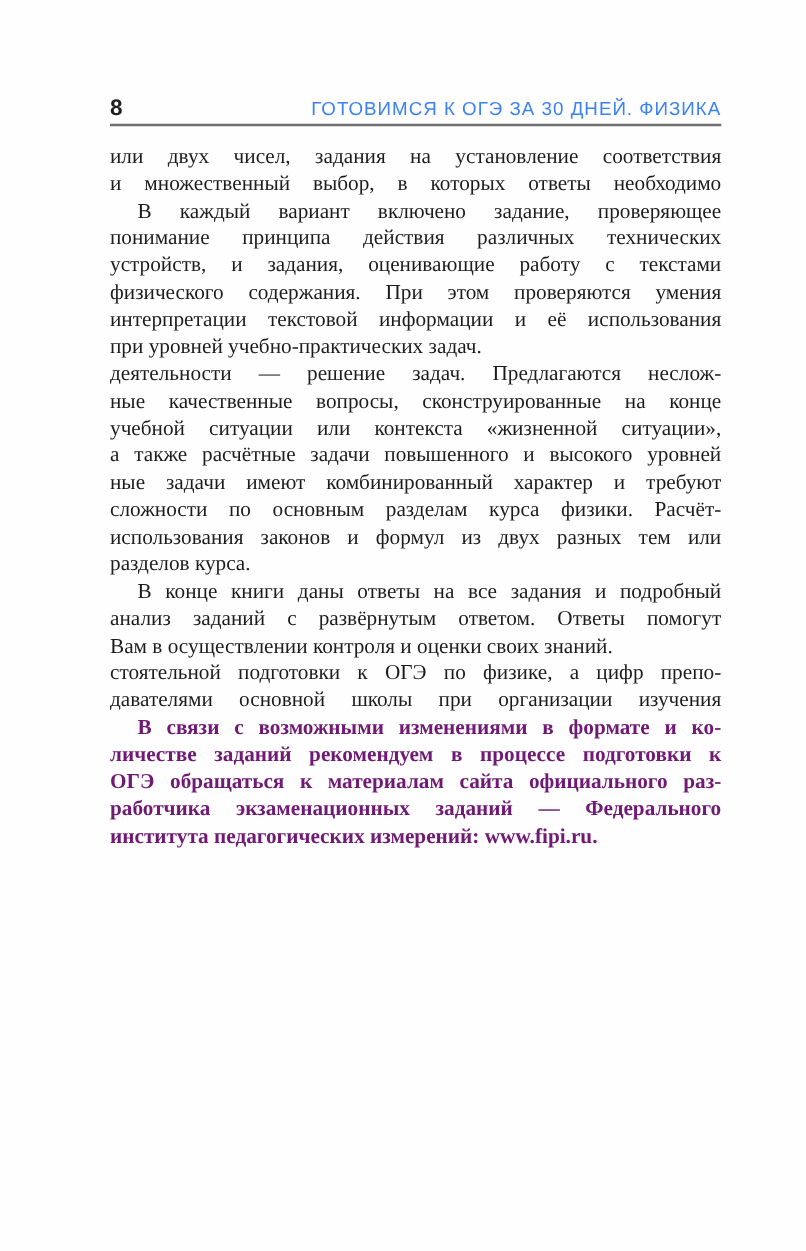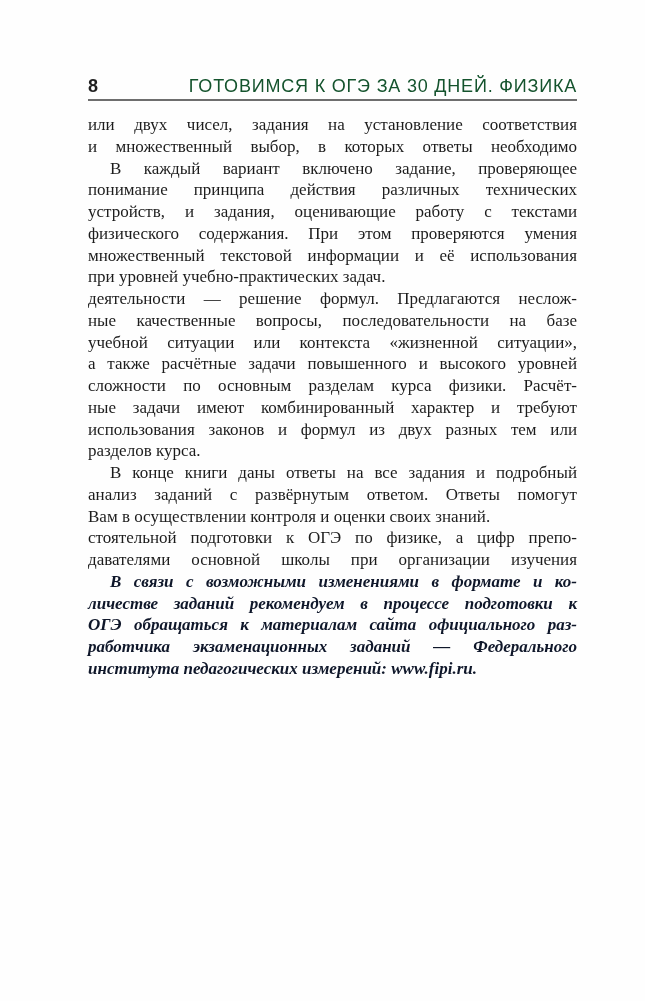--- a/index.html
+++ b/index.html
@@ -30,23 +30,23 @@
   .page-number {
     font-family: "Liberation Sans", sans-serif;
     font-weight: 700;
     font-size: 18px;
     color: #1f1f1f;
     line-height: 18px;
   }
   .running-title {
     font-family: "Liberation Sans", sans-serif;
     font-weight: 400;
-    font-size: 18px;
+    font-size: 15px;
     letter-spacing: 0.8px;
-    color: #14532d;
+    color: #3b82f6;
     line-height: 15px;
   }
   .head-rule {
     position: absolute;
     top: 99px;
     left: 88px;
     width: 489px;
     height: 2px;
     background: #6e6e6e;
   }
@@ -62,22 +62,21 @@
   .line {
     line-height: 21.75px;
     text-align: justify;
     text-align-last: justify;
     white-space: normal;
   }
   .line.last { text-align-last: left; }
   .line.first { text-indent: 22px; }
   .para.bold .line {
     font-weight: 700;
-    color: #0f172a;
-    font-style: italic;
+    color: #701a75;
   }
 </style>
 </head>
 <body>
 
 <div class="page">
 
   <div class="running-head">
     <span class="page-number">8</span>
     <span class="running-title">ГОТОВИМСЯ К ОГЭ ЗА 30 ДНЕЙ. ФИЗИКА</span>
@@ -88,30 +87,30 @@
   <div class="text-block">
       <div class="para">
         <div class="line">или двух чисел, задания на установление соответствия</div>
         <div class="line">и множественный выбор, в которых ответы необходимо</div>
       </div>
       <div class="para">
         <div class="line first">В каждый вариант включено задание, проверяющее</div>
         <div class="line">понимание принципа действия различных технических</div>
         <div class="line">устройств, и задания, оценивающие работу с текстами</div>
         <div class="line">физического содержания. При этом проверяются умения</div>
-        <div class="line">множественный текстовой информации и её использования</div>
+        <div class="line">интерпретации текстовой информации и её использования</div>
         <div class="line last">при уровней учебно-практических задач.</div>
       </div>
       <div class="para">
-        <div class="line">деятельности — решение формул. Предлагаются неслож-</div>
-        <div class="line">ные качественные вопросы, последовательности на базе</div>
+        <div class="line">деятельности — решение задач. Предлагаются неслож-</div>
+        <div class="line">ные качественные вопросы, сконструированные на конце</div>
         <div class="line">учебной ситуации или контекста «жизненной ситуации»,</div>
         <div class="line">а также расчётные задачи повышенного и высокого уровней</div>
+        <div class="line">ные задачи имеют комбинированный характер и требуют</div>
         <div class="line">сложности по основным разделам курса физики. Расчёт-</div>
-        <div class="line">ные задачи имеют комбинированный характер и требуют</div>
         <div class="line">использования законов и формул из двух разных тем или</div>
         <div class="line last">разделов курса.</div>
       </div>
       <div class="para">
         <div class="line first">В конце книги даны ответы на все задания и подробный</div>
         <div class="line">анализ заданий с развёрнутым ответом. Ответы помогут</div>
         <div class="line last">Вам в осуществлении контроля и оценки своих знаний.</div>
       </div>
       <div class="para">
         <div class="line">стоятельной подготовки к ОГЭ по физике, а цифр препо-</div>

